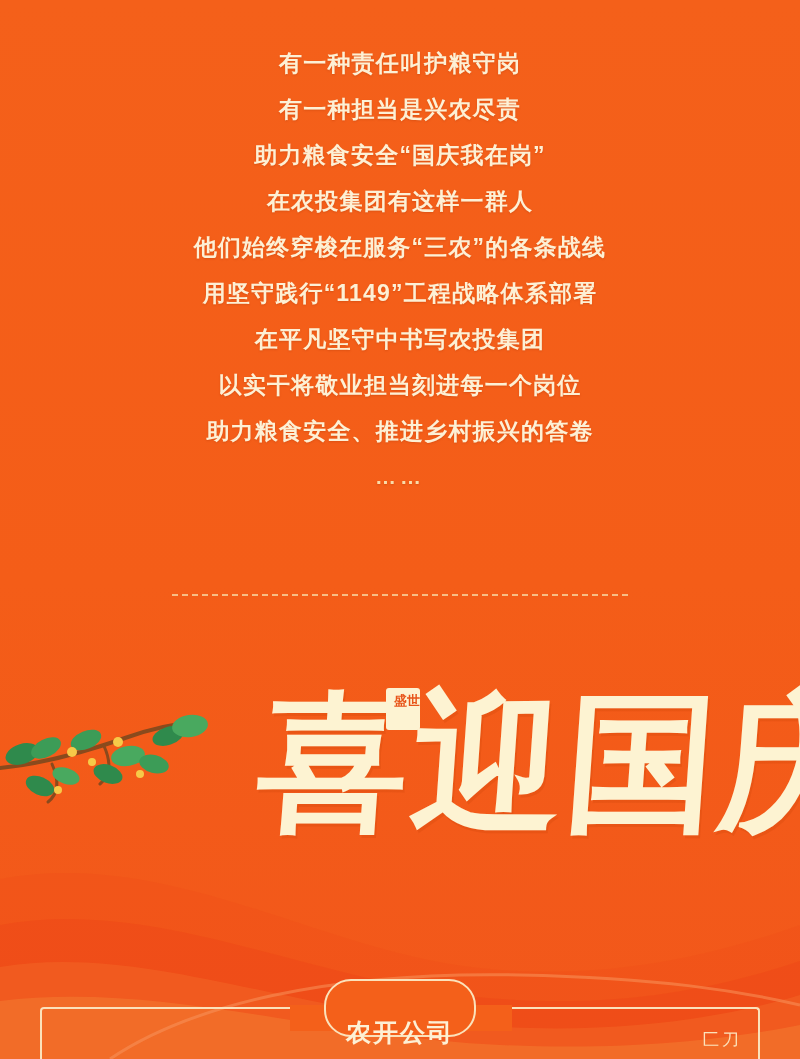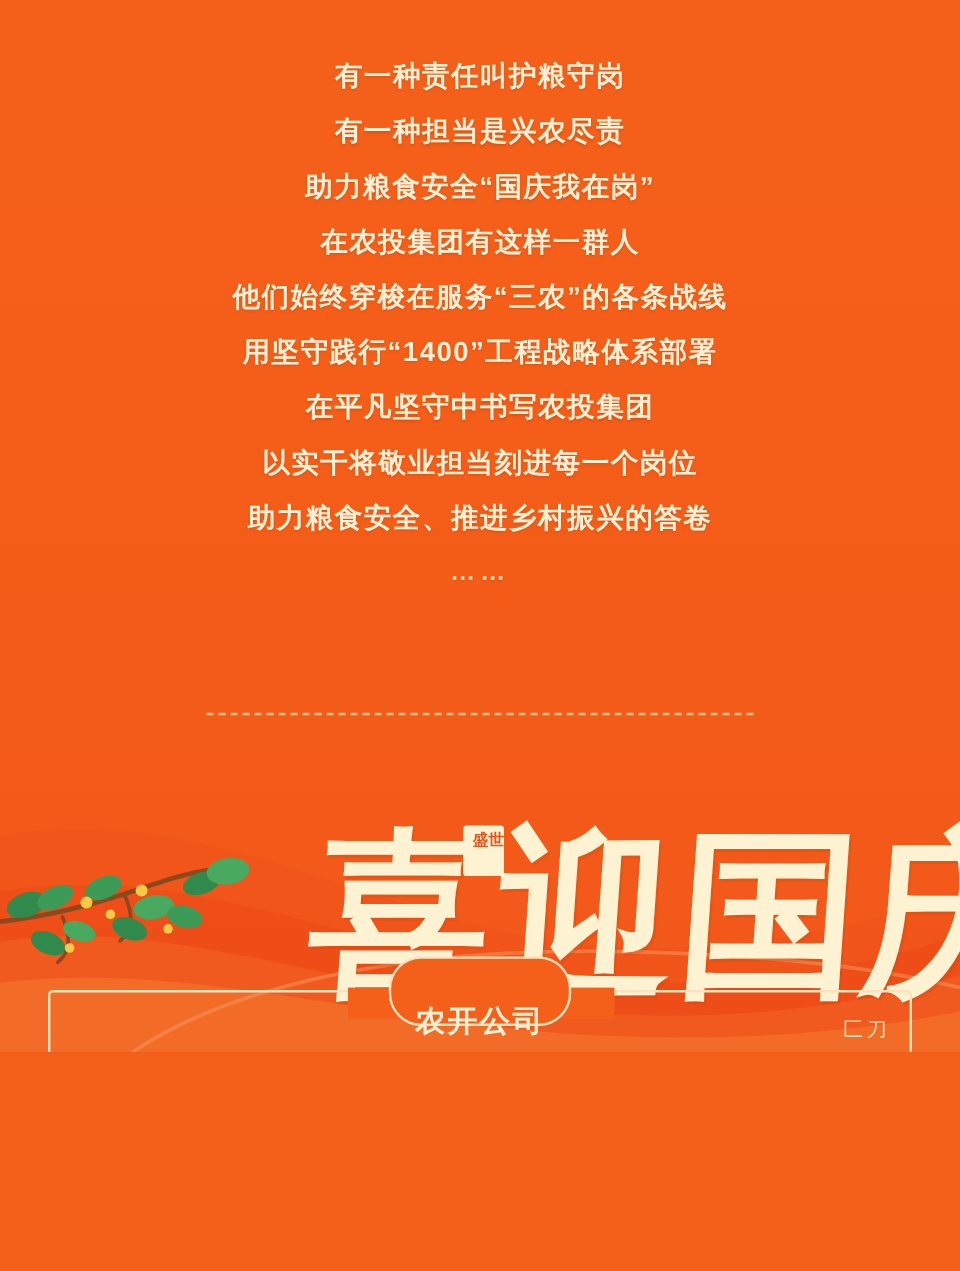--- a/index.html
+++ b/index.html
@@ -10,21 +10,21 @@
     width: 800px;
     height: 1059px;
     overflow: hidden;
     background: #f4601a;
     font-family: "Liberation Sans", "DejaVu Sans", sans-serif;
   }
 
   .poster {
     position: relative;
     width: 800px;
-    height: 877px;
+    height: 1059px;
     background: linear-gradient(180deg, #f4601a 0%, #f45d18 55%, #f2571b 100%);
     overflow: hidden;
   }
 
   
   .verse {
     position: absolute;
     top: 40px;
     left: 0;
     width: 800px;
@@ -189,21 +189,21 @@
     <path d="M0,272 C160,252 320,308 500,316 C630,322 730,310 800,296 L800,330 L0,330 Z" fill="#f3702b" opacity="0.8"></path>
     <path d="M110,330 C190,276 330,242 520,246 C660,249 740,262 800,276" fill="none" stroke="#f8945b" stroke-width="3" opacity="0.55"></path>
   </svg>
 
   <div class="verse">
     <div class="verse-line">有一种责任叫护粮守岗</div>
     <div class="verse-line">有一种担当是兴农尽责</div>
     <div class="verse-line">助力粮食安全“国庆我在岗”</div>
     <div class="verse-line">在农投集团有这样一群人</div>
     <div class="verse-line">他们始终穿梭在服务“三农”的各条战线</div>
-    <div class="verse-line">用坚守践行“1400”工程战略体系部署</div>
+    <div class="verse-line">用坚守践行“1149”工程战略体系部署</div>
     <div class="verse-line">在平凡坚守中书写农投集团</div>
     <div class="verse-line">以实干将敬业担当刻进每一个岗位</div>
     <div class="verse-line">助力粮食安全、推进乡村振兴的答卷</div>
     <div class="verse-line dots">……</div>
   </div>
 
   <div class="divider"></div>
 
   <svg class="branch" viewBox="0 0 240 140">
     <path d="M0,78 C40,74 85,62 125,48 C150,39 170,34 196,32" fill="none" stroke="#8a4a1d" stroke-width="4" stroke-linecap="round"></path>

